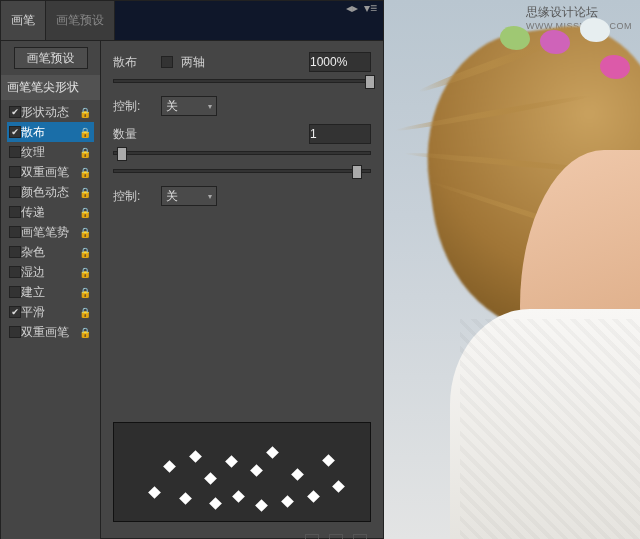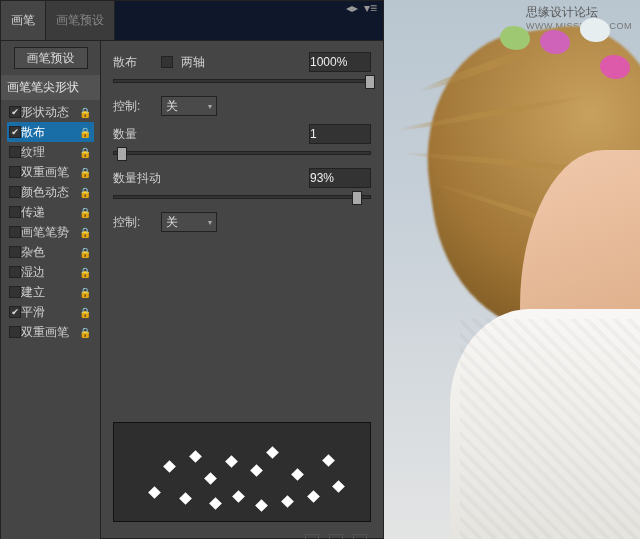--- a/index.html
+++ b/index.html
@@ -139,25 +139,20 @@
         </div>
       </div>
 
       <div class="row" style="margin-top:2px">
         <span class="lbl">数量</span>
         <span style="flex:1"></span>
         <div class="numbox">1</div>
       </div>
       <div class="slider" style="--p:1%"></div>
 
-      <div class="row">
-        <span class="lbl" style="min-width:56px">数量抖动</span>
-        <span style="flex:1"></span>
-        <div class="numbox">93%</div>
-      </div>
       <div class="slider" style="--p:93%"></div>
 
       <div class="row">
         <span class="lbl">控制:</span>
         <div class="select">
           <span>关</span>
           <span class="chev">▾</span>
         </div>
       </div>
 

